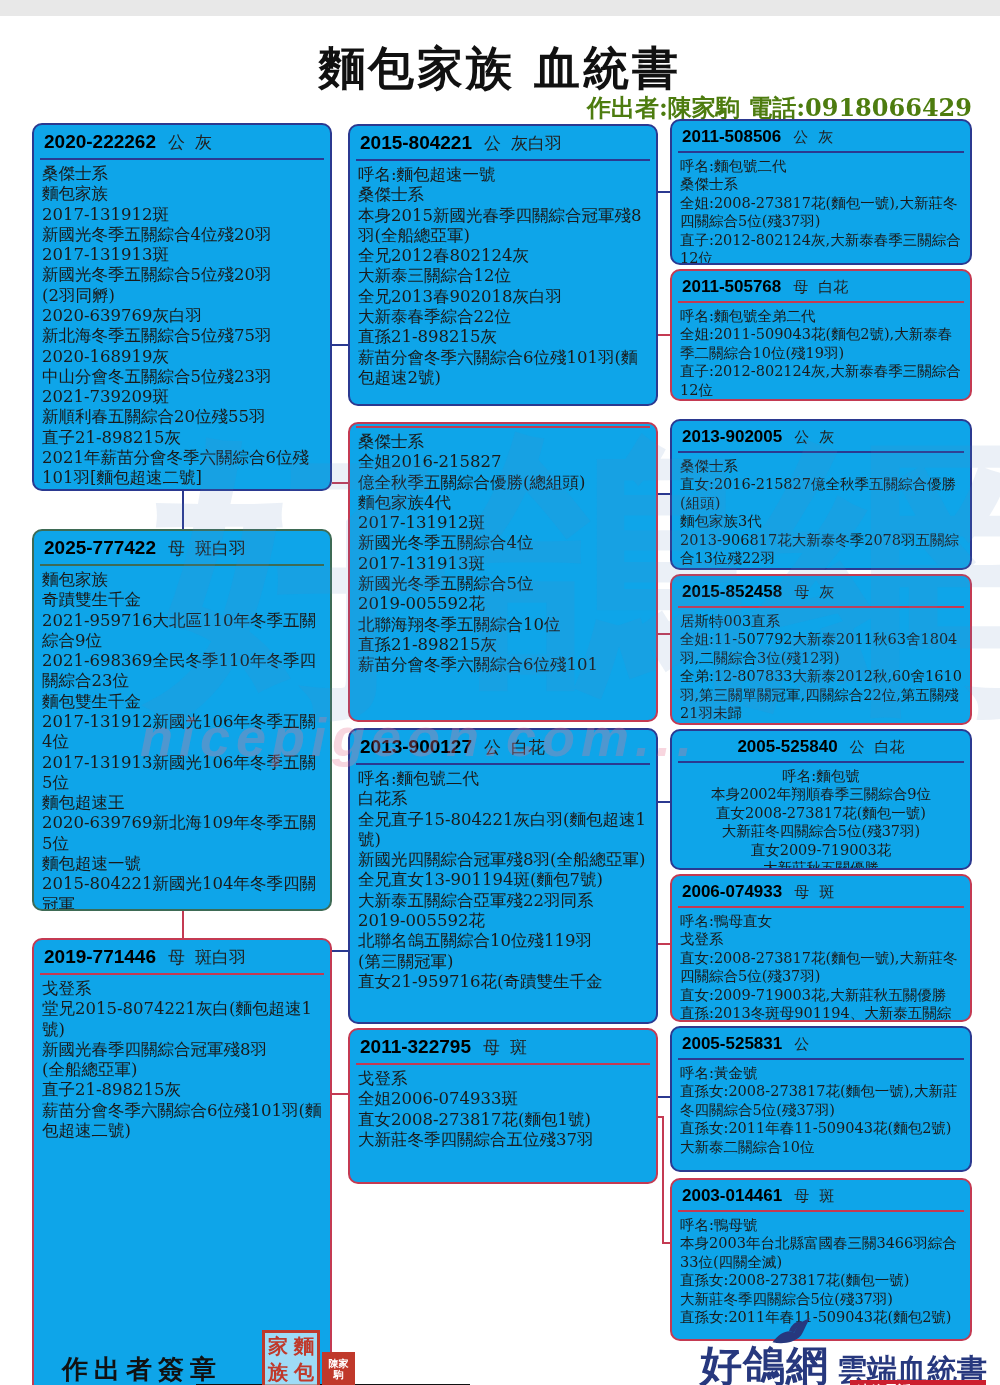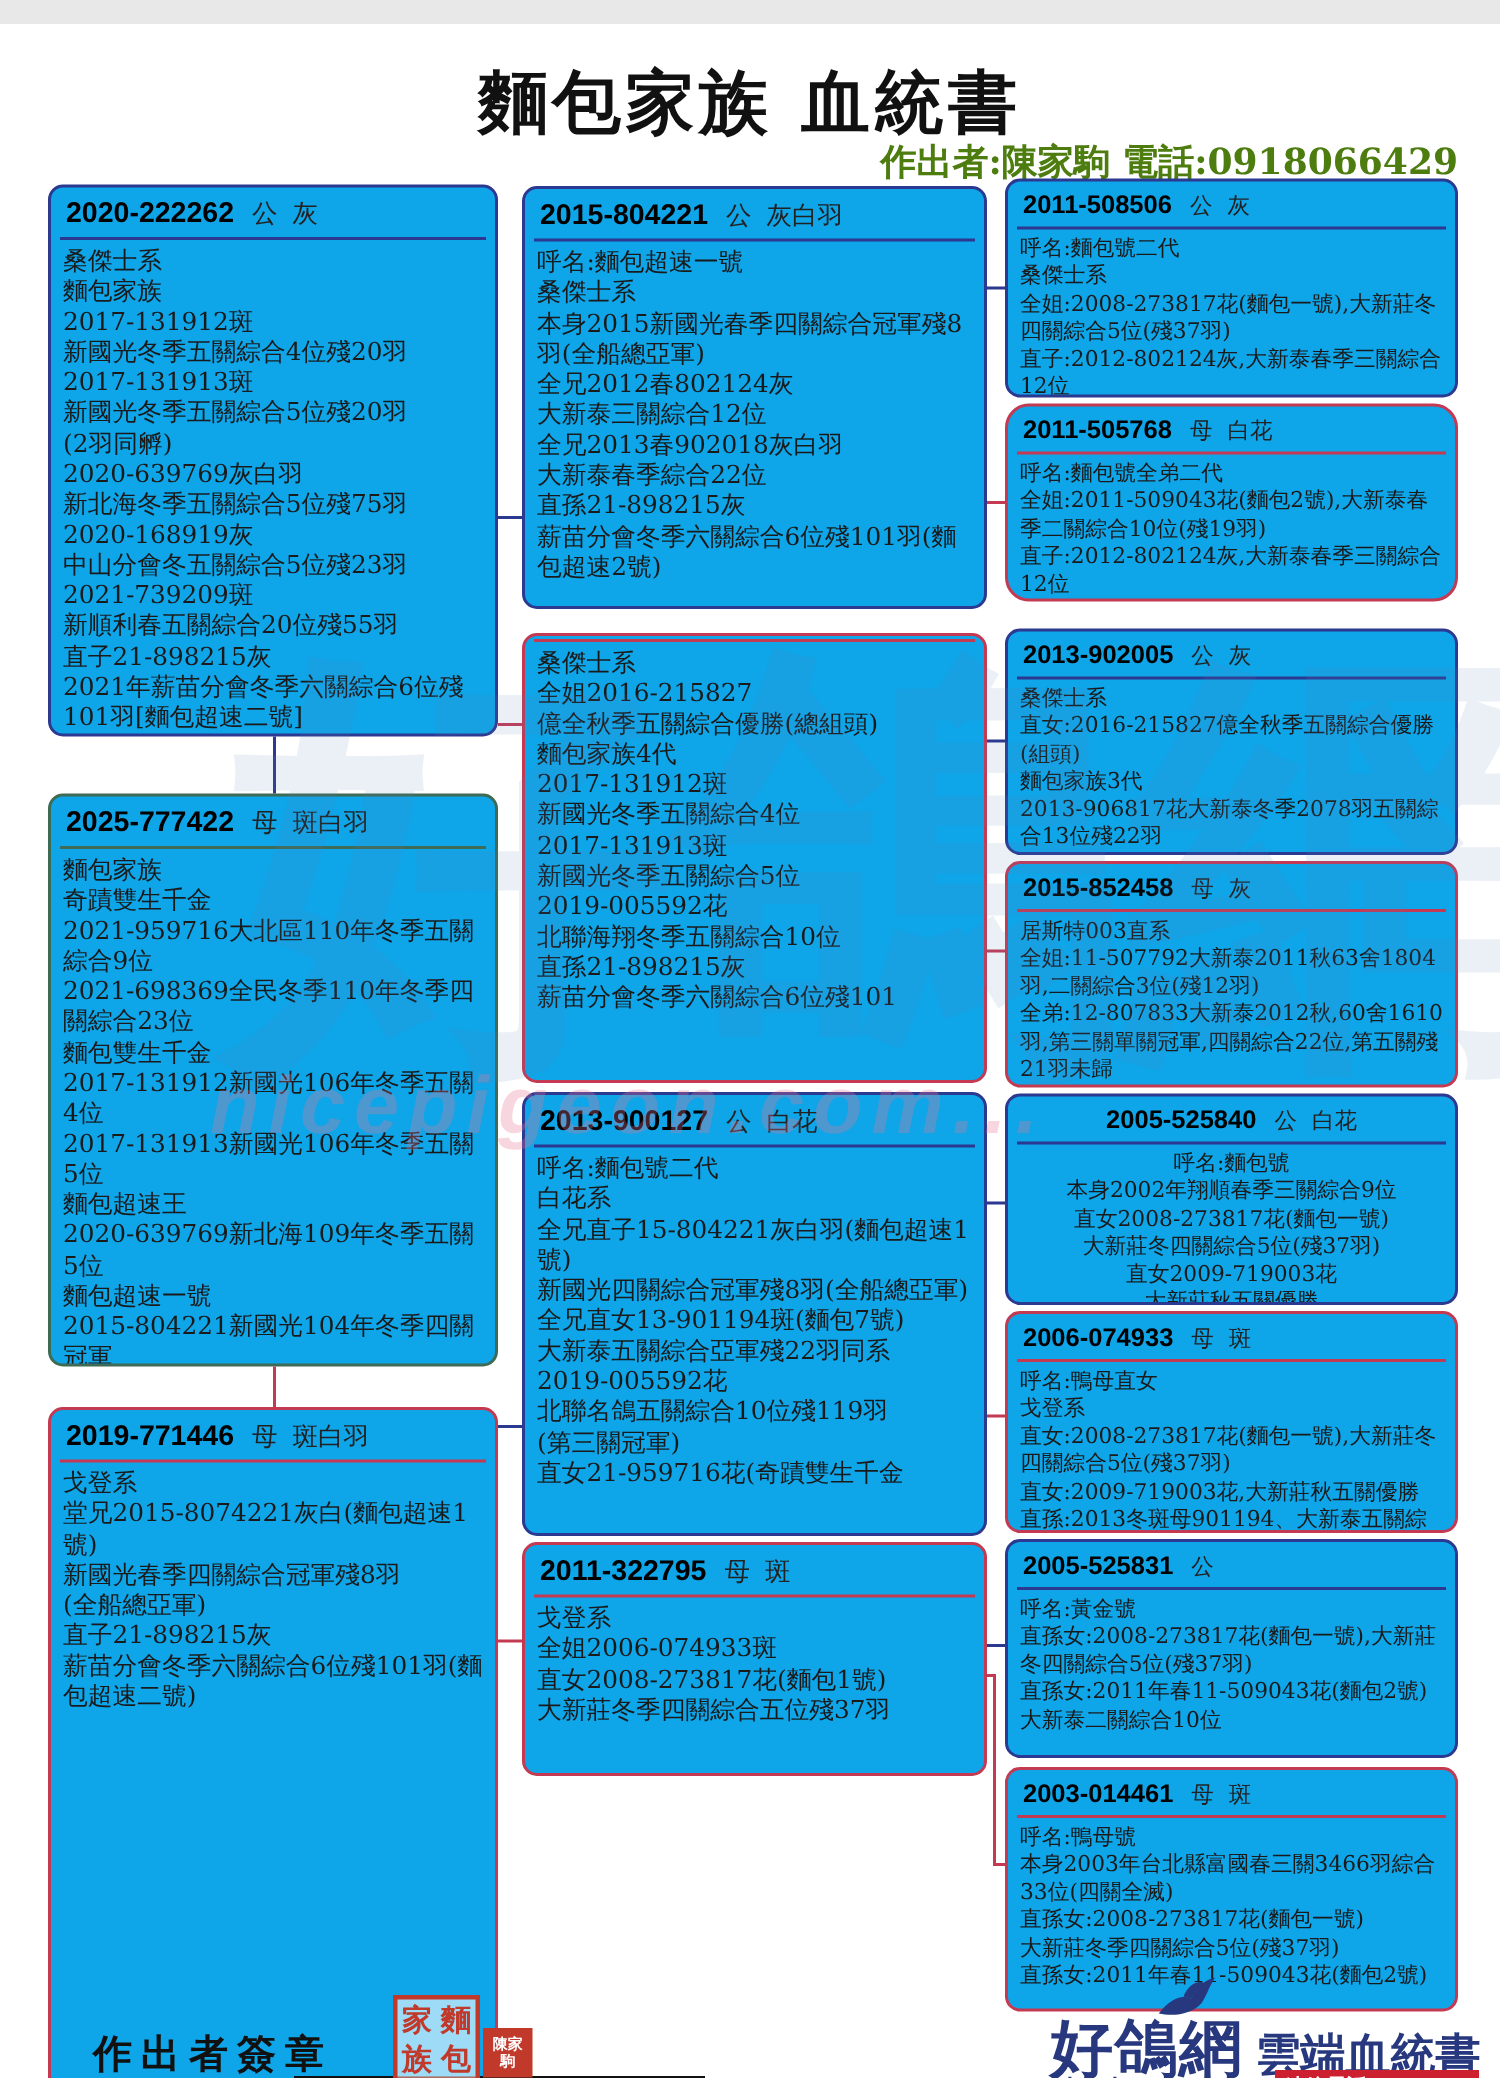--- a/index.html
+++ b/index.html
@@ -178,21 +178,21 @@
       <div class="pbox male sm" style="left: 670px; top: 103px; width: 302px; height: 146px;">
         <div class="hdr"><span class="ring">2011-508506</span><span class="sexchar">公</span><span class="feather">灰</span></div>
         <div class="rule"></div>
         <div class="bodytxt">
           <div>呼名:麵包號二代</div>
           <div>桑傑士系</div>
           <div>全姐:2008-273817花(麵包一號),大新莊冬四關綜合5位(殘37羽)</div>
           <div>直子:2012-802124灰,大新泰春季三關綜合12位</div>
         </div>
       </div>
-      <div class="pbox female sm" style="left: 670px; top: 253px; width: 302px; height: 132px; border-radius: 16px;">
+      <div class="pbox female sm" style="left: 670px; top: 253px; width: 302px; height: 132px;">
         <div class="hdr"><span class="ring">2011-505768</span><span class="sexchar">母</span><span class="feather">白花</span></div>
         <div class="rule"></div>
         <div class="bodytxt">
           <div>呼名:麵包號全弟二代</div>
           <div>全姐:2011-509043花(麵包2號),大新泰春季二關綜合10位(殘19羽)</div>
           <div>直子:2012-802124灰,大新泰春季三關綜合12位</div>
           <div>直子:2013-902018灰白羽,大新泰春季綜合2</div>
         </div>
       </div>
       <div class="pbox male sm" style="left: 670px; top: 403px; width: 302px; height: 151px;">

